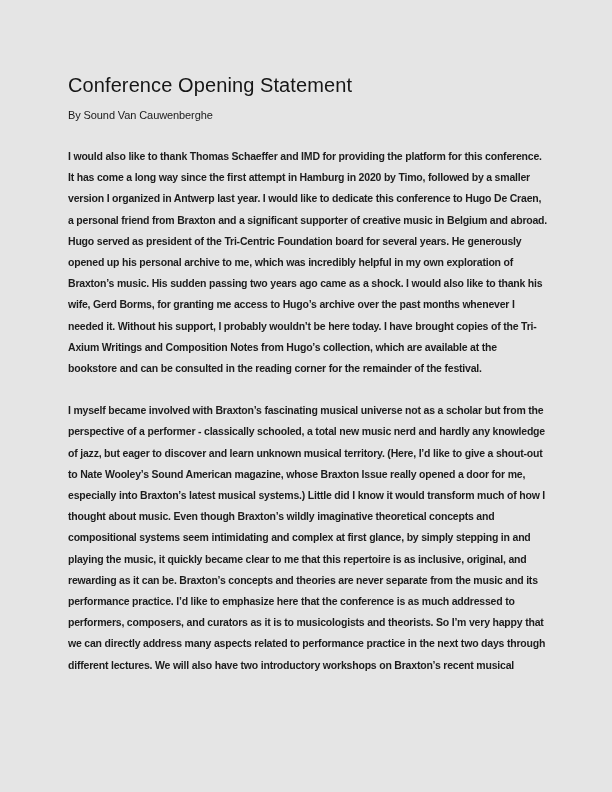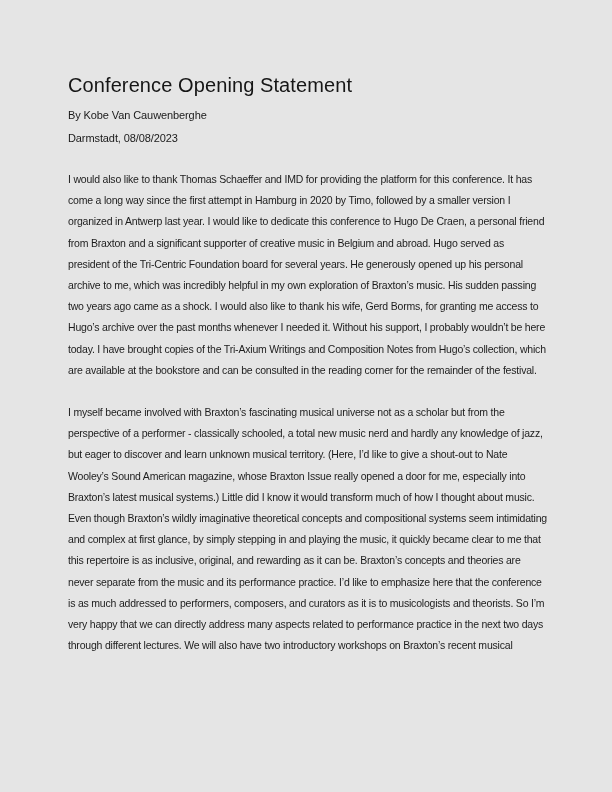--- a/index.html
+++ b/index.html
@@ -42,29 +42,29 @@
     margin-top: 24px;
     width: 480px;
   }
   .doc-body p {
     margin: 0 0 21px 0;
     font-size: 10.5px;
     line-height: 21.2px;
     letter-spacing: -0.2px;
     text-align: left;
     color: #1c1c1c;
+    font-weight: bold;
   }
 </style>
 </head>
 <body>
 
 <div class="page">
   <h1 class="doc-title">Conference Opening Statement</h1>
 
-  <div class="doc-byline">By Kobe Van Cauwenberghe</div>
+  <div class="doc-byline">By Sound Van Cauwenberghe</div>
 
-  <div class="doc-dateline">Darmstadt, 08/08/2023</div>
 
   <div class="doc-body">
     <p>I would also like to thank Thomas Schaeffer and IMD for providing the platform for this conference. It has come a long way since the first attempt in Hamburg in 2020 by Timo, followed by a smaller version I organized in Antwerp last year. I would like to dedicate this conference to Hugo De Craen, a personal friend from Braxton and a significant supporter of creative music in Belgium and abroad. Hugo served as president of the Tri-Centric Foundation board for several years. He generously opened up his personal archive to me, which was incredibly helpful in my own exploration of Braxton’s music. His sudden passing two years ago came as a shock. I would also like to thank his wife, Gerd Borms, for granting me access to Hugo’s archive over the past months whenever I needed it. Without his support, I probably wouldn’t be here today. I have brought copies of the Tri-Axium Writings and Composition Notes from Hugo’s collection, which are available at the bookstore and can be consulted in the reading corner for the remainder of the festival.</p>
     <p>I myself became involved with Braxton’s fascinating musical universe not as a scholar but from the perspective of a performer - classically schooled, a total new music nerd and hardly any knowledge of jazz, but eager to discover and learn unknown musical territory. (Here, I’d like to give a shout-out to Nate Wooley’s Sound American magazine, whose Braxton Issue really opened a door for me, especially into Braxton’s latest musical systems.) Little did I know it would transform much of how I thought about music. Even though Braxton’s wildly imaginative theoretical concepts and compositional systems seem intimidating and complex at first glance, by simply stepping in and playing the music, it quickly became clear to me that this repertoire is as inclusive, original, and rewarding as it can be. Braxton’s concepts and theories are never separate from the music and its performance practice. I’d like to emphasize here that the conference is as much addressed to performers, composers, and curators as it is to musicologists and theorists. So I’m very happy that we can directly address many aspects related to performance practice in the next two days through different lectures. We will also have two introductory workshops on Braxton’s recent musical</p>
   </div>
 </div>
 
 </body></html>

